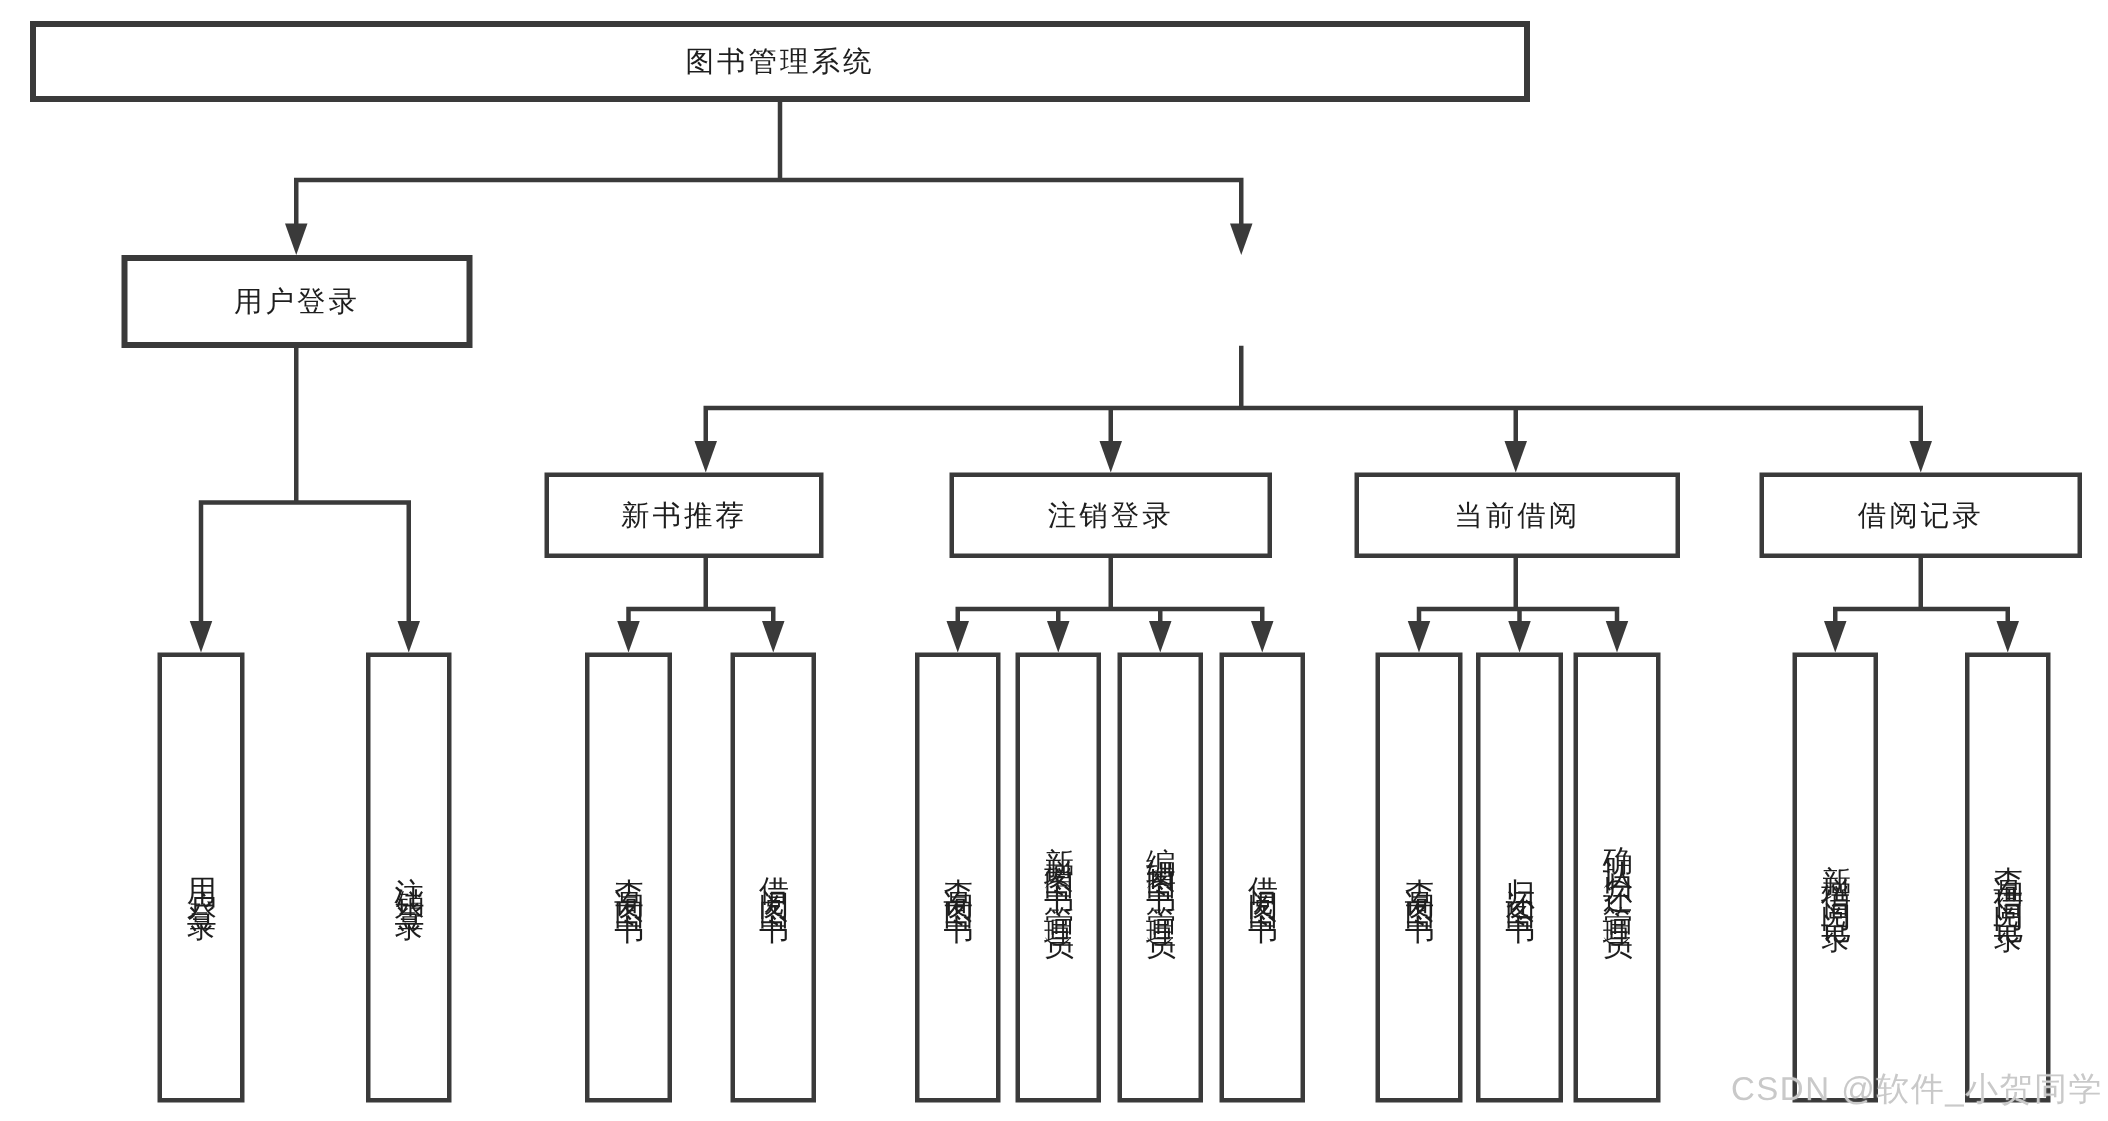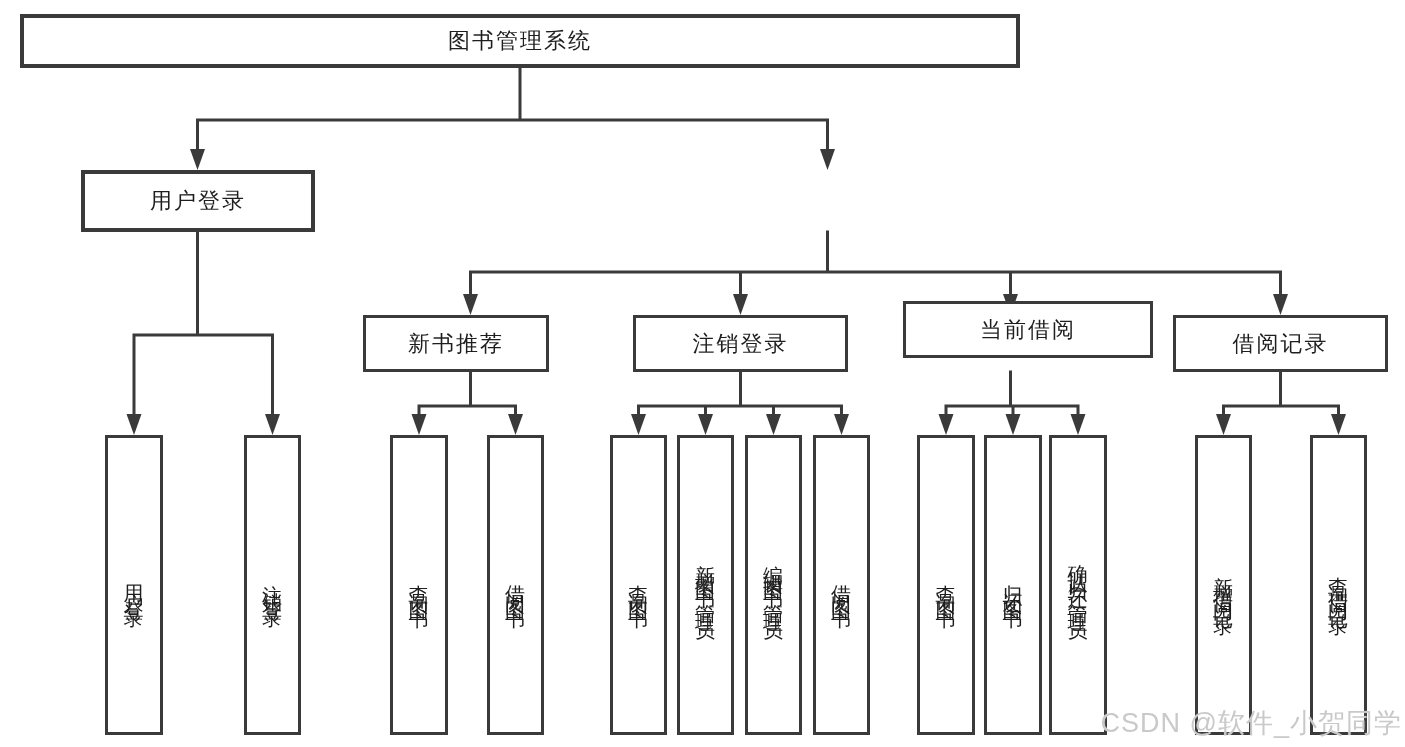--- a/index.html
+++ b/index.html
@@ -24,38 +24,38 @@
     box-sizing:border-box;
     background:#ffffff;
     border:3px solid var(--line);
     display:flex;align-items:center;justify-content:center;
     z-index:1;
   }
   .box.root{border-width:4px;}
   .box.lvl2{border-width:4px;}
   .lbl{
     color:var(--text);
-    font-size:22px;
+    font-size:19px;
     letter-spacing:2px;
     white-space:nowrap;
   }
   .leaf .lbl{
     writing-mode:vertical-rl;
     text-orientation:mixed;
     font-size:20px;
     letter-spacing:8px;
     line-height:1;
     white-space:normal;
   }
   .watermark{
     position:absolute;
     right:3px;bottom:6px;
     z-index:5;
     color:var(--watermark);
-    font-size:27px;
+    font-size:22px;
     letter-spacing:1px;
     text-shadow:0 0 1px rgba(255,255,255,0.9);
   }
 </style>
 </head>
 <body>
 
 <div class="canvas">
 
   <svg class="wires" width="1405" height="747" viewBox="0 0 1405 747">
@@ -95,21 +95,21 @@
   <div class="box lvl2" style="left:81px;top:170px;width:234px;height:62px">
     <span class="lbl">用户登录</span>
   </div>
 
   <div class="box lvl3" style="left:363px;top:315px;width:186px;height:57px">
     <span class="lbl">新书推荐</span>
   </div>
   <div class="box lvl3" style="left:633px;top:315px;width:215px;height:57px">
     <span class="lbl">注销登录</span>
   </div>
-  <div class="box lvl3" style="left:903px;top:301px;width:250px;height:57px">
+  <div class="box lvl3" style="left:903px;top:315px;width:217px;height:57px">
     <span class="lbl">当前借阅</span>
   </div>
   <div class="box lvl3" style="left:1173px;top:315px;width:215px;height:57px">
     <span class="lbl">借阅记录</span>
   </div>
 
   <div class="box leaf" style="left:105px;top:435px;width:58px;height:300px">
     <span class="lbl">用户登录</span>
   </div>
   <div class="box leaf" style="left:244px;top:435px;width:57px;height:300px">

